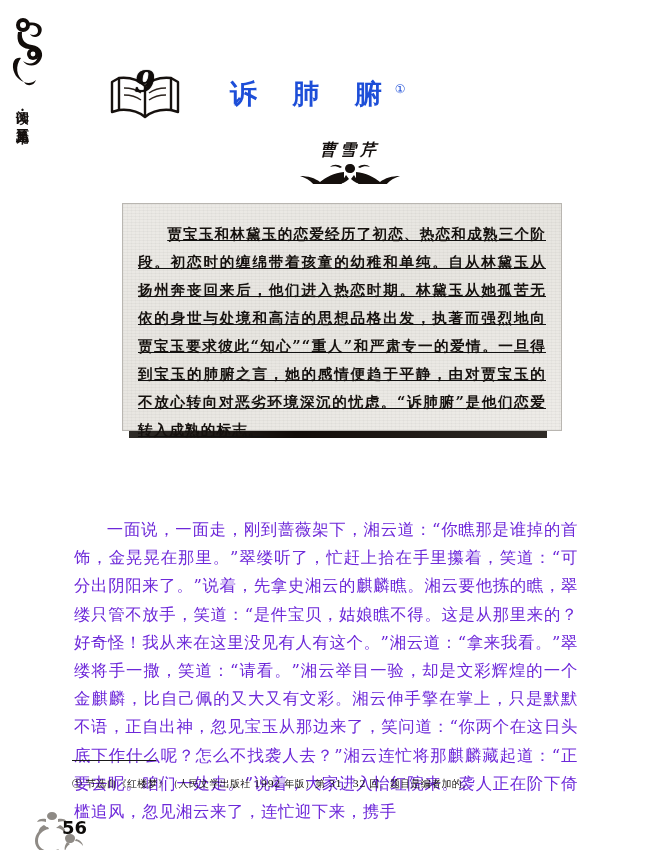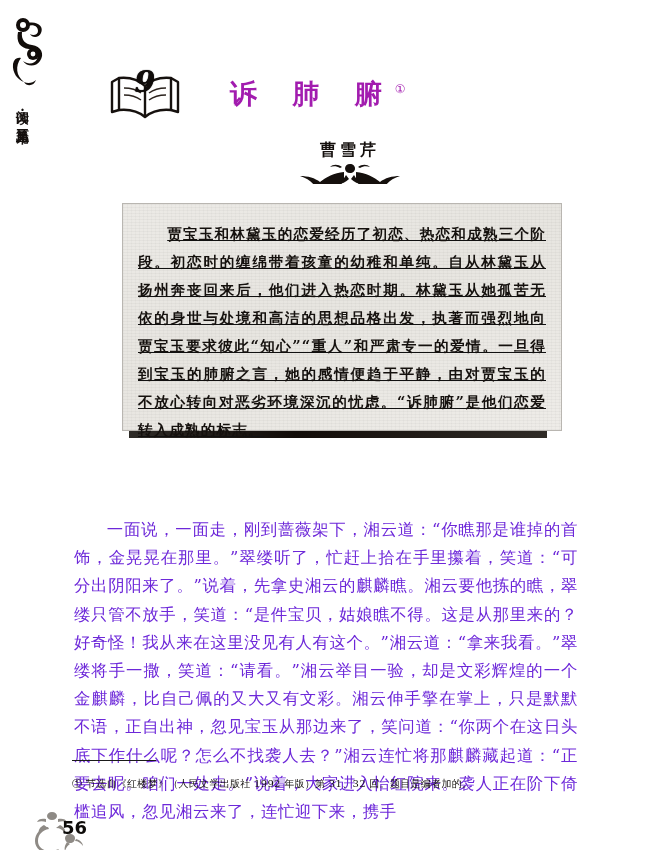--- a/index.html
+++ b/index.html
@@ -72,38 +72,39 @@
   
   #title {
     position: absolute;
     left: 230px;
     top: 76px;
     width: 260px;
     font-family: "DejaVu Serif", "Liberation Serif", serif;
     font-size: 27px;
     font-weight: 700;
     letter-spacing: 13px;
-    color: #a21caf;
+    color: #1d4ed8;
     white-space: nowrap;
   }
   #title .fn {
     font-size: 12px;
     font-weight: 400;
     letter-spacing: 0;
     vertical-align: super;
   }
   #author {
     position: absolute;
     left: 290px;
     top: 140px;
     width: 120px;
     text-align: center;
     font-family: "DejaVu Serif", "Liberation Serif", serif;
     font-size: 16px;
     font-weight: 700;
+    font-style: italic;
     letter-spacing: 4px;
     color: #140f0d;
     white-space: nowrap;
   }
   #author-ornament {
     position: absolute;
     left: 280px;
     top: 158px;
     width: 140px;
     height: 26px;

